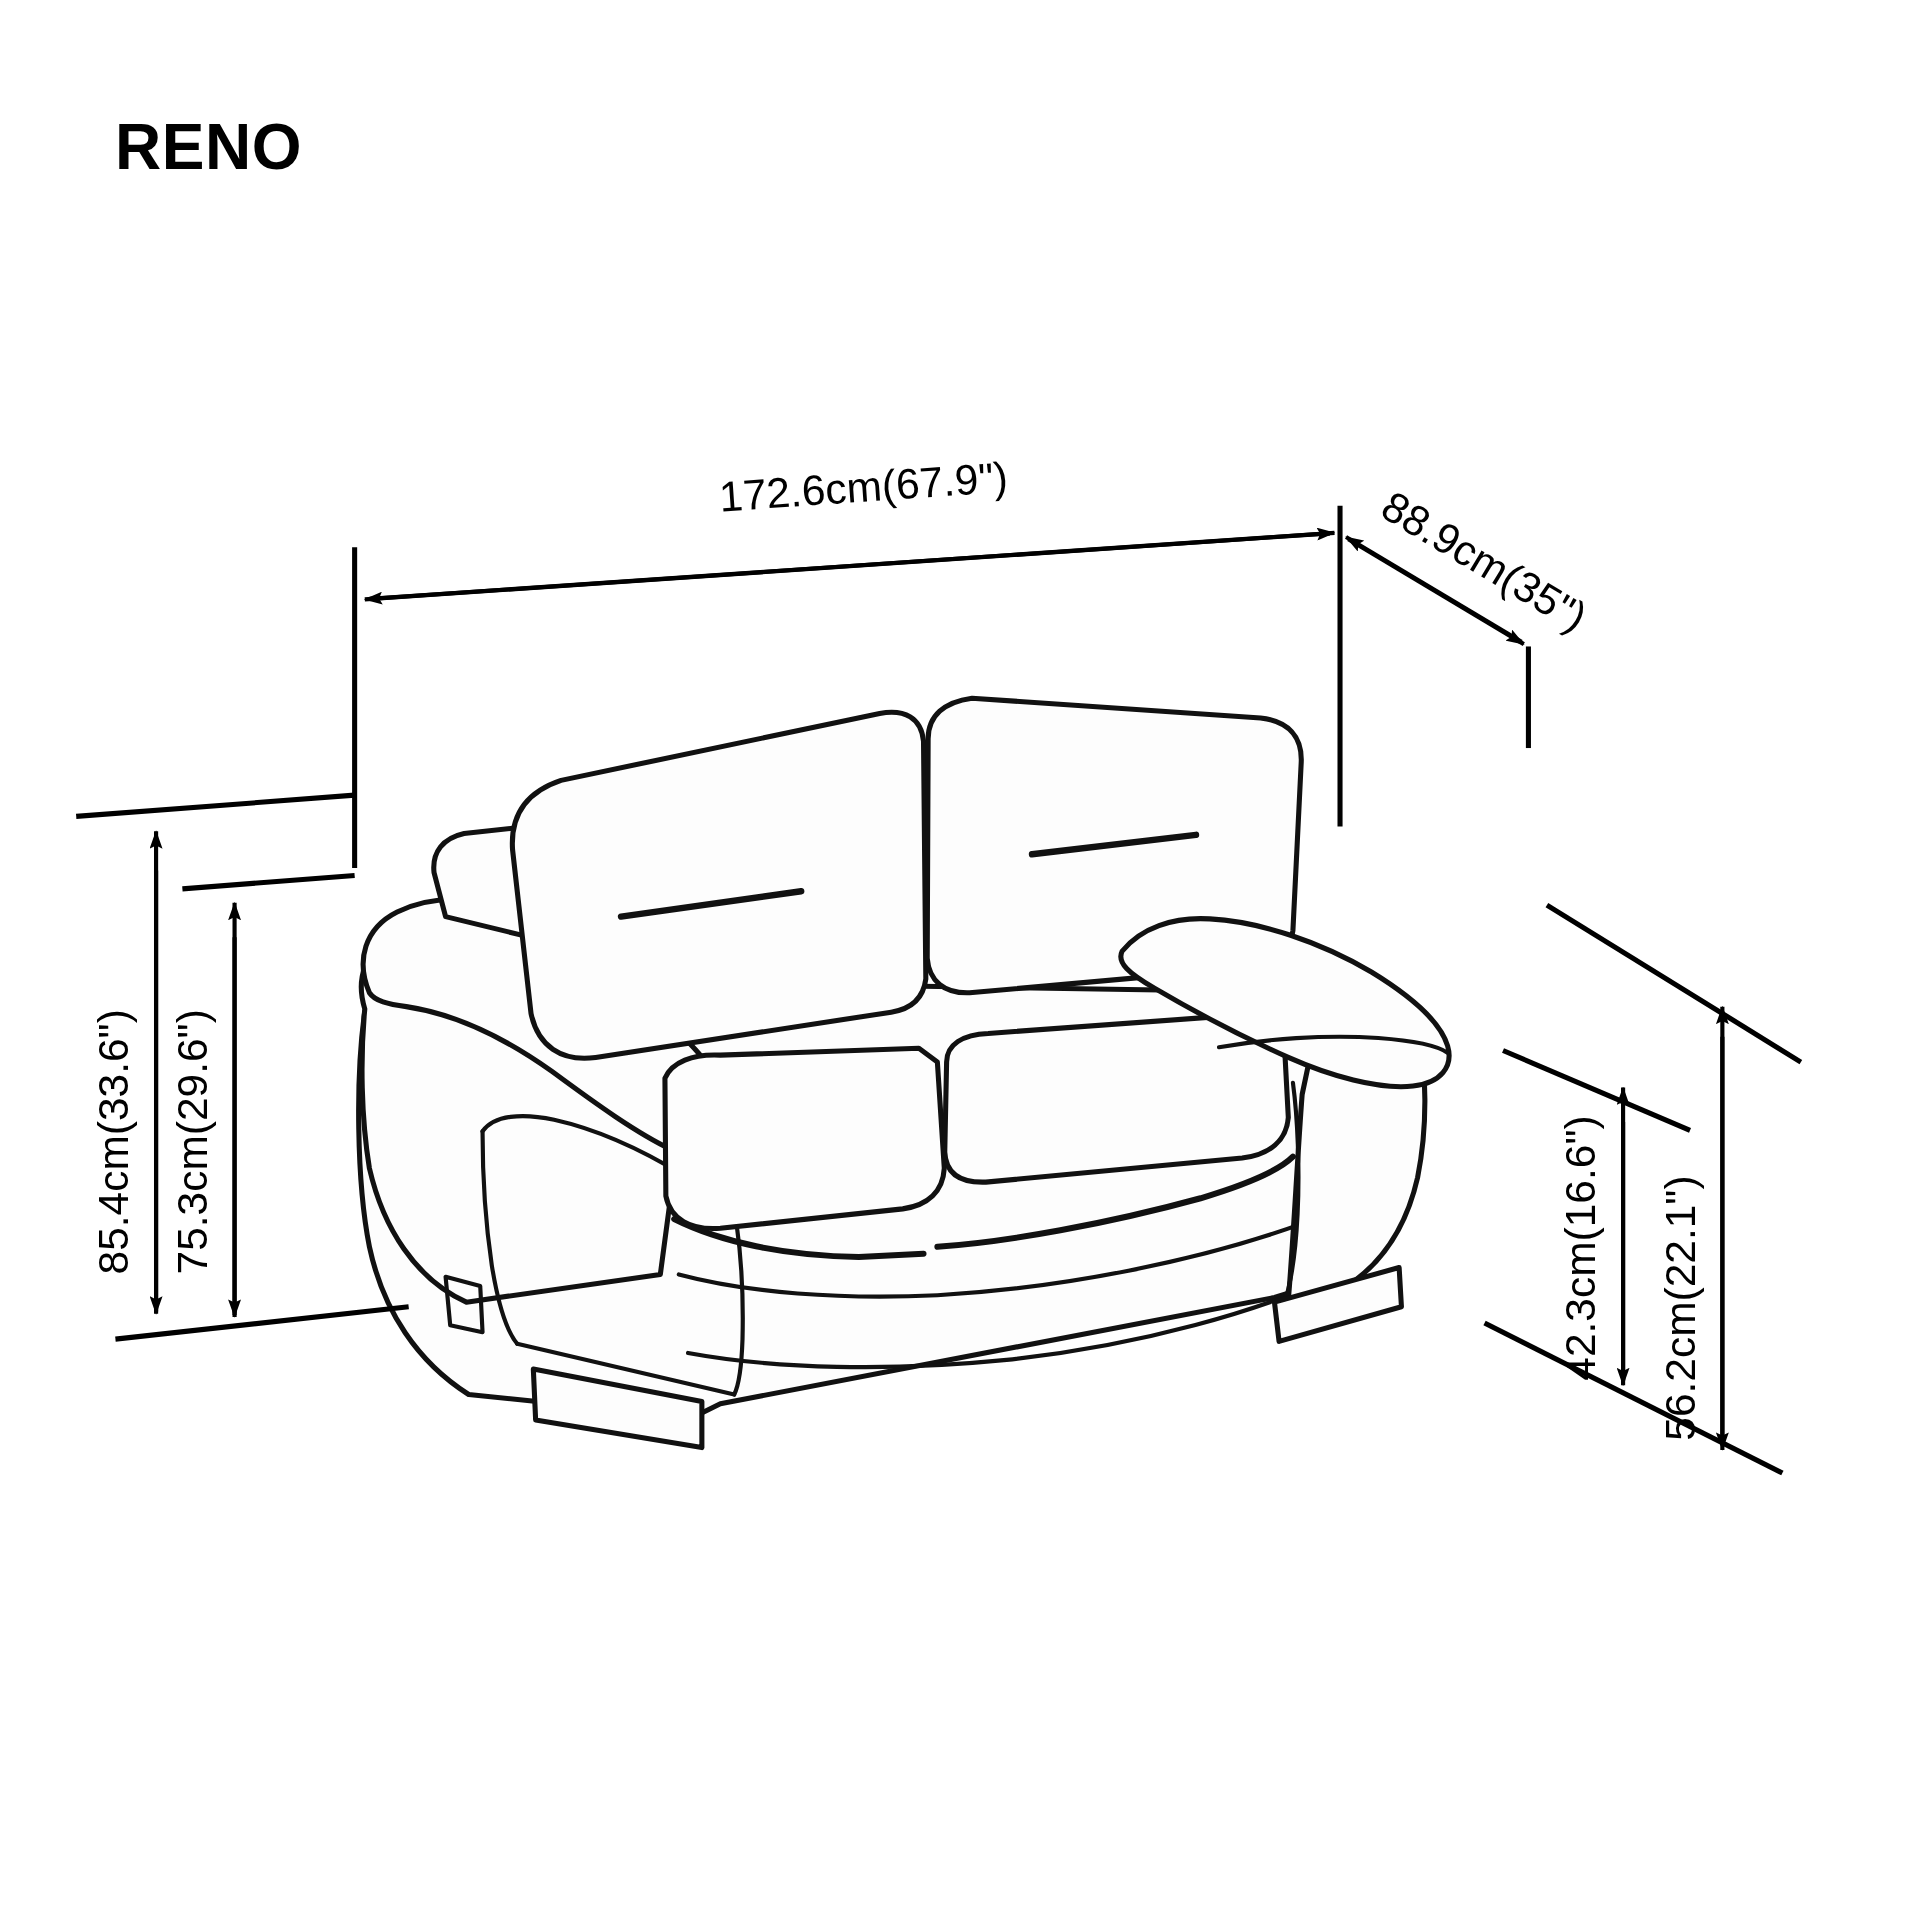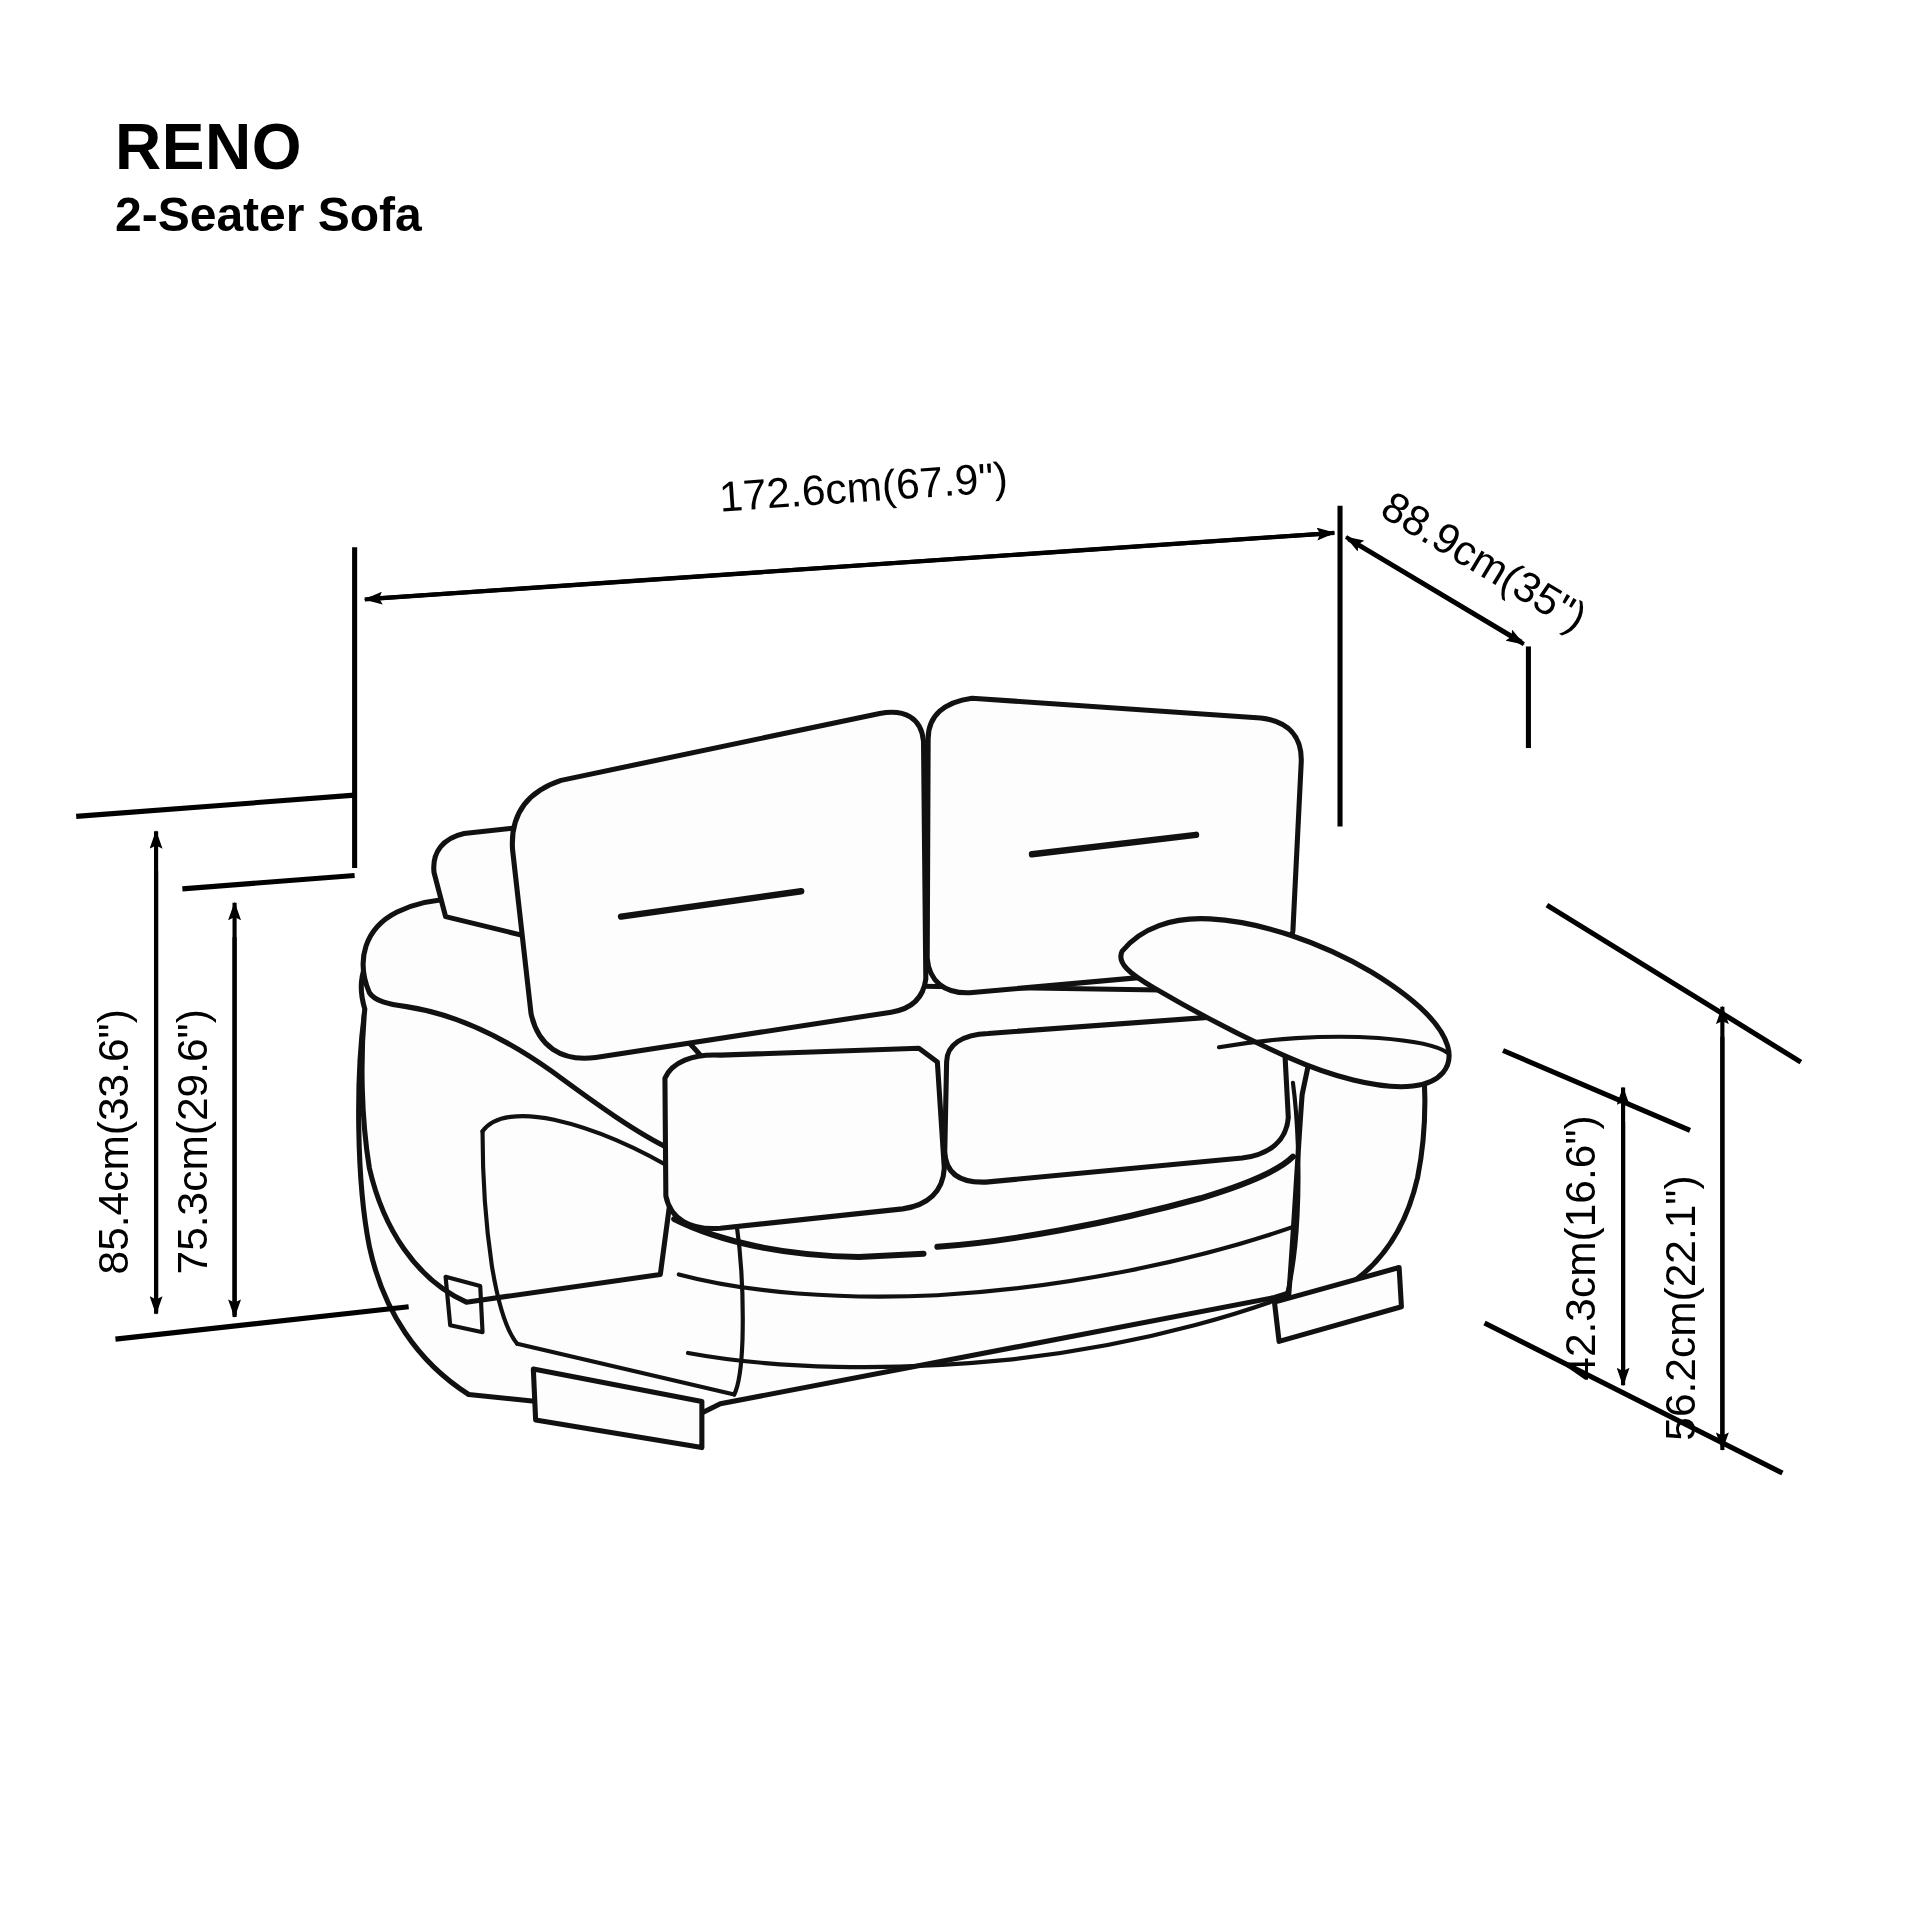--- a/index.html
+++ b/index.html
@@ -108,21 +108,20 @@
   }
   .arrowfill { fill: #000000; }
 </style>
 </head>
 <body>
 
 <div id="sheet">
 
   <div class="title-block">
     <div class="title-main">RENO</div>
-    <div class="title-sub">2-Seater Sofa</div>
   </div>
 
   <div id="artboard">
   <svg id="diagram" viewBox="0 0 4171 4171" xmlns="http://www.w3.org/2000/svg">
     <defs>
       <marker id="ah" markerWidth="40" markerHeight="28" refX="38" refY="14" orient="auto" markerUnits="userSpaceOnUse">
         <path d="M0,0 L40,14 L0,28 L7,14 Z" class="arrowfill"></path>
       </marker>
       <marker id="ahs" markerWidth="34" markerHeight="24" refX="32" refY="12" orient="auto" markerUnits="userSpaceOnUse">
         <path d="M0,0 L34,12 L0,24 L6,12 Z" class="arrowfill"></path>

